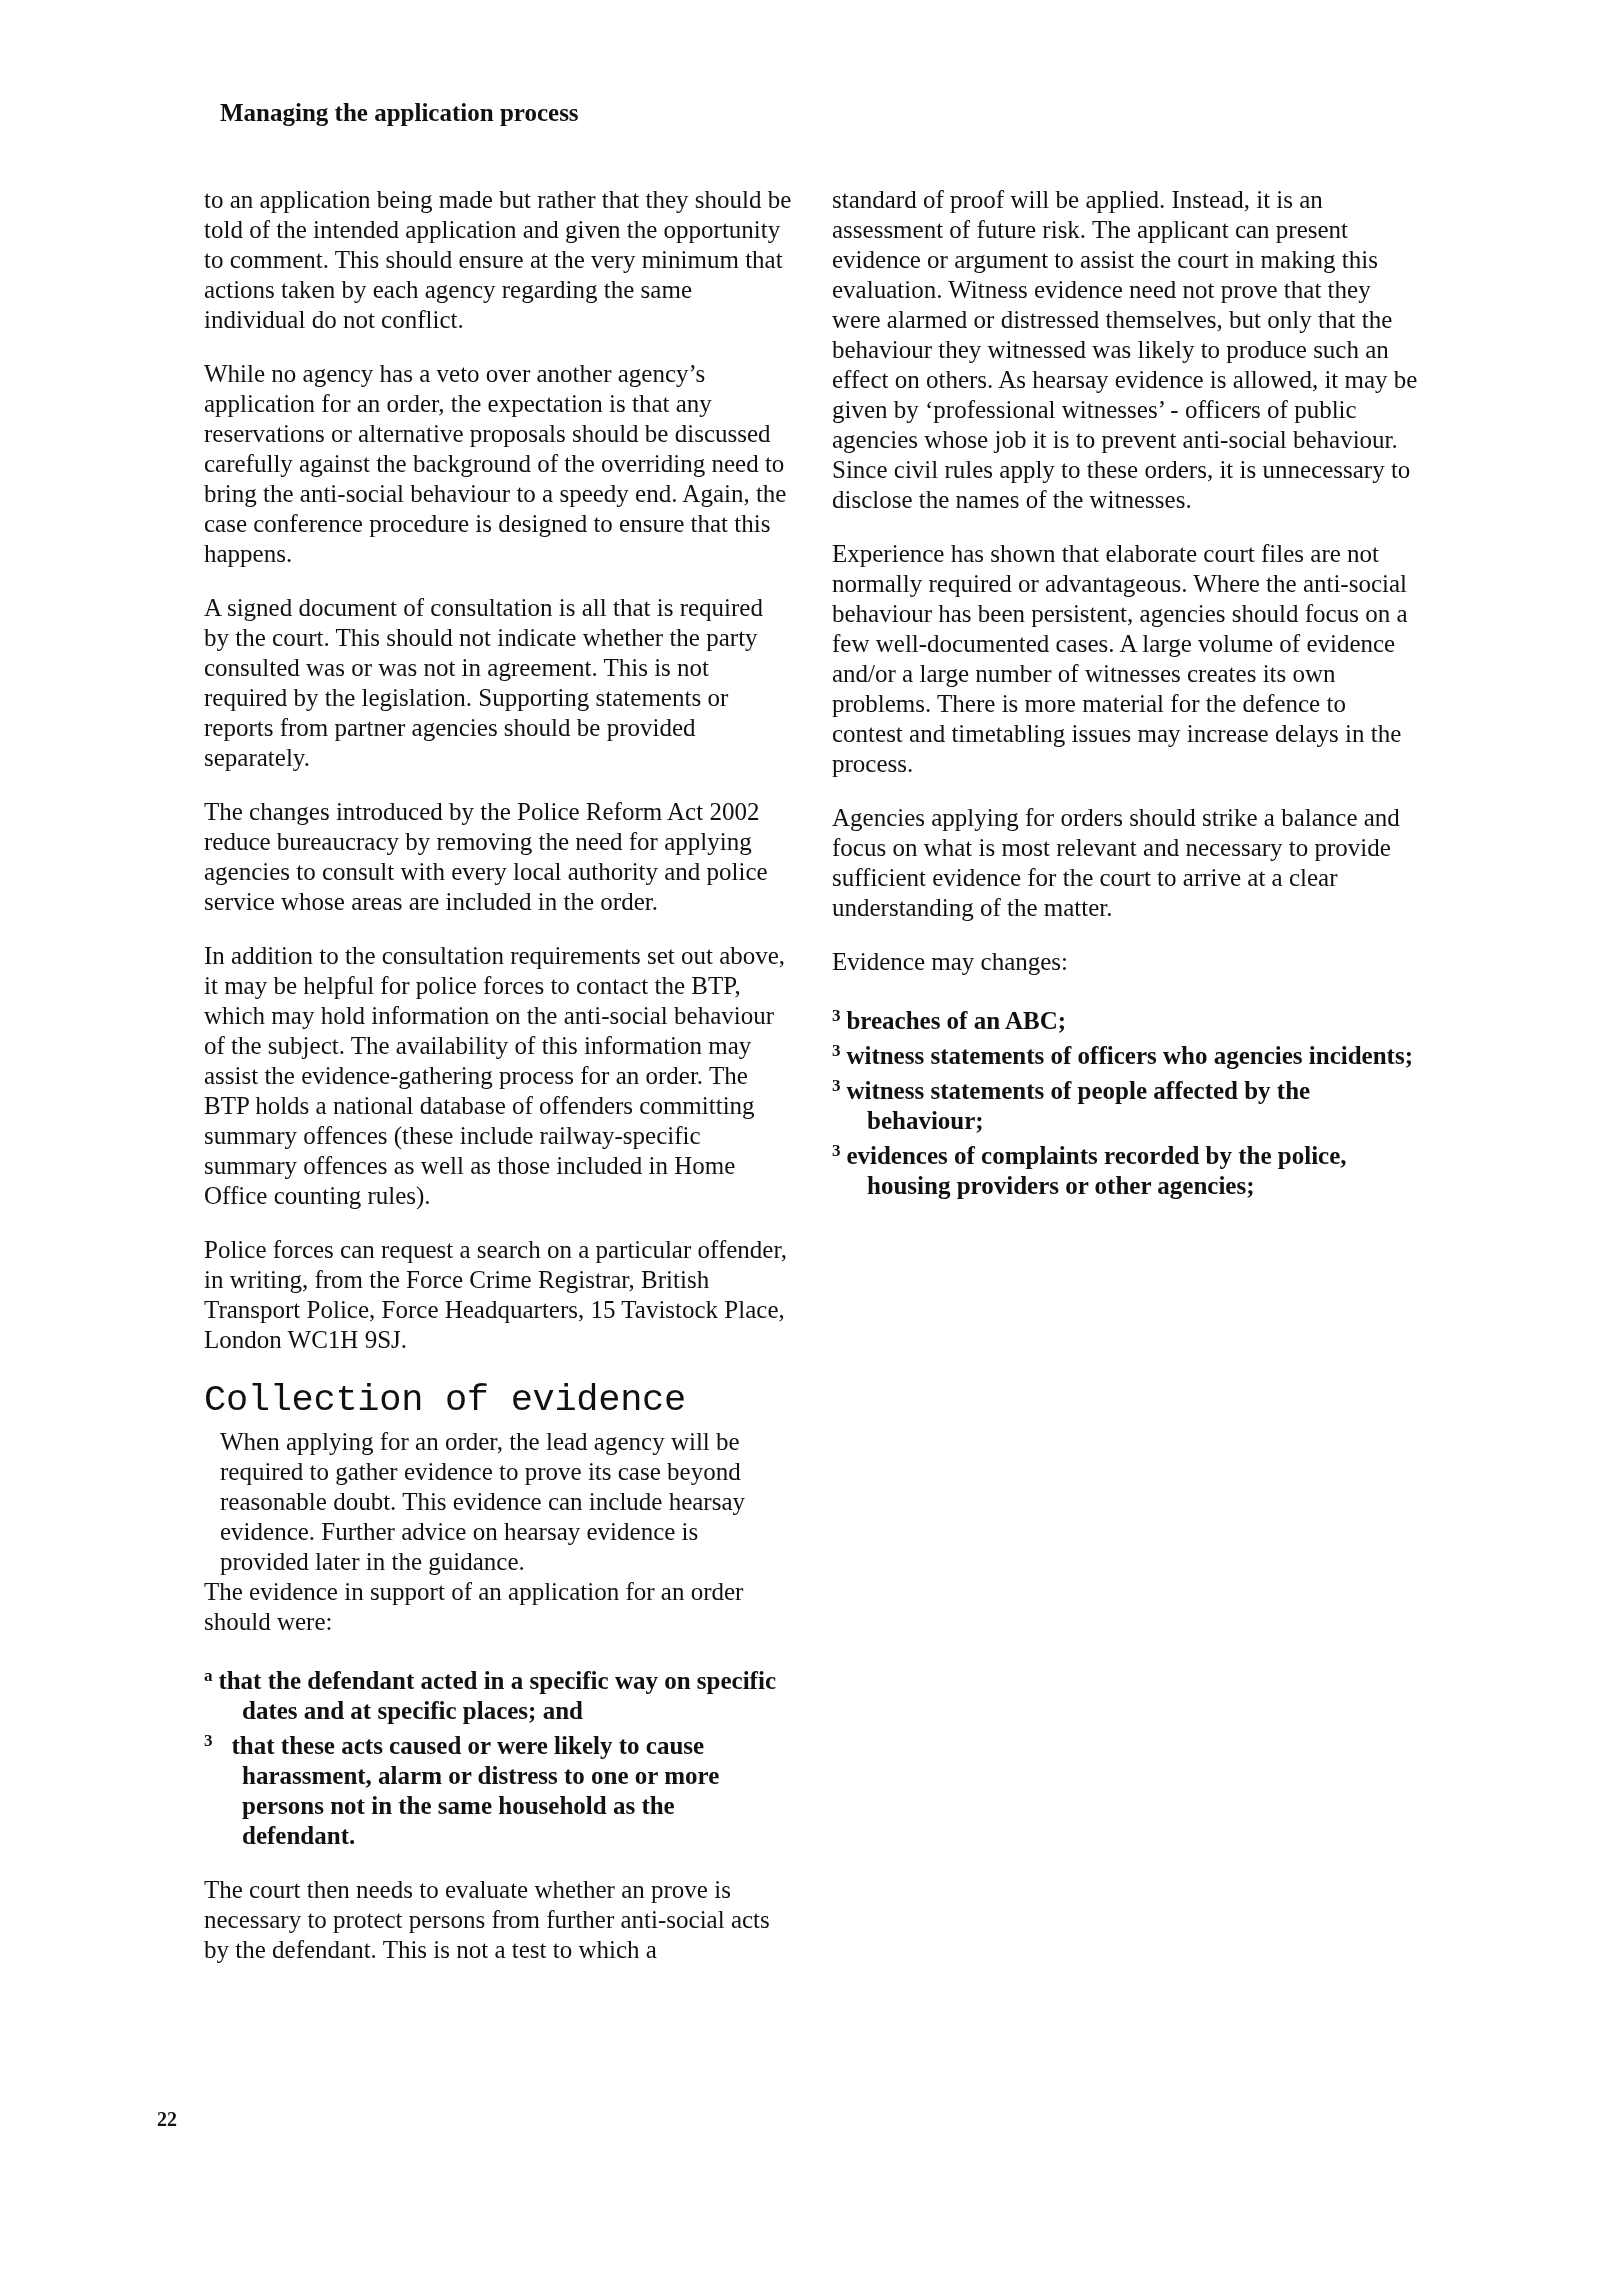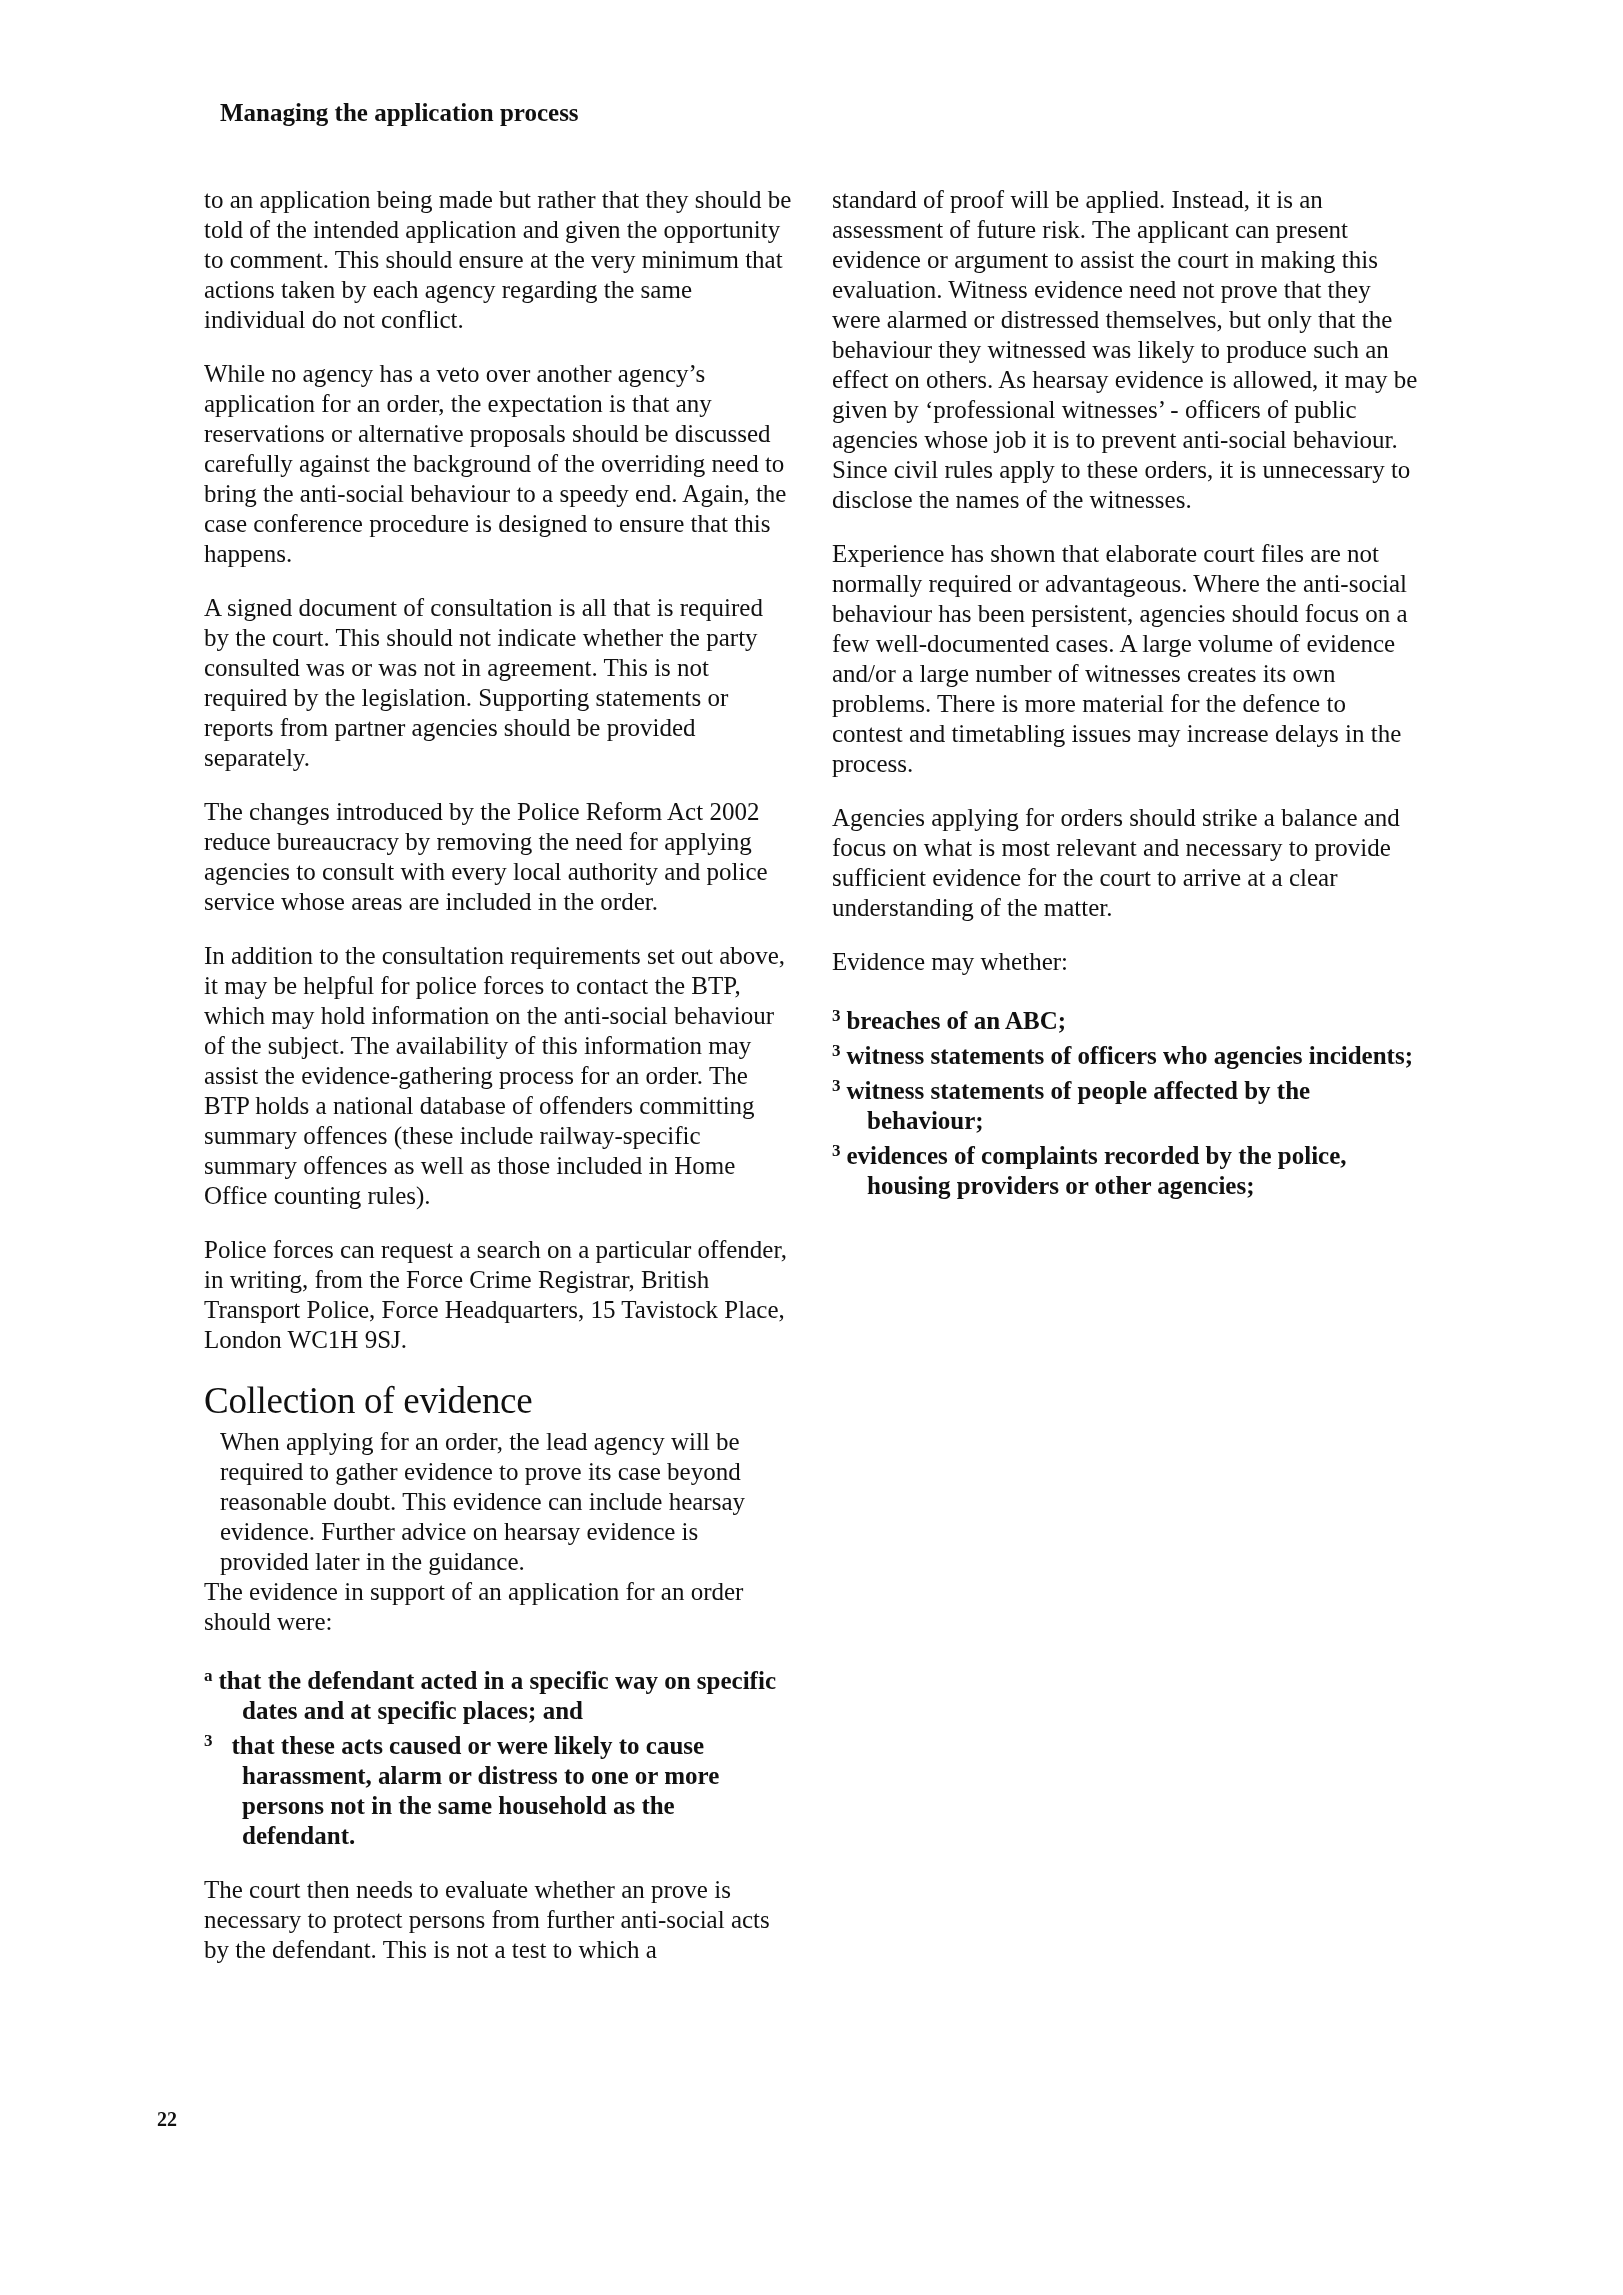--- a/index.html
+++ b/index.html
@@ -11,21 +11,21 @@
   }
   .col {
     position: absolute; top: 185px; width: 589px;
     font-family: "Liberation Serif", serif; font-size: 25px; line-height: 30px;
   }
   .col.left { left: 204px; }
   .col.right { left: 832px; }
   .col p { margin: 0 0 24px 0; }
   .col p.tight { margin-bottom: 0; margin-left: 16px; }
   h2.section {
-    font-family: Liberation Serif, serif; font-weight: normal;
+    font-family: Liberation Mono, monospace; font-weight: normal;
     font-size: 37px; line-height: 43px; margin: 6.5px 0 5.2px 0; letter-spacing: -0.3px;
   }
   ul.blist { list-style: none; margin: 0 0 24px 0; padding: 0; font-weight: bold; }
   ul.blist li { position: relative; padding-left: 38px; text-indent: -38px; }
   ul.blist.plain li { padding-left: 35px; text-indent: -35px; }
   .bul { display: inline-block; width: 14.4px; font-size: 17px; vertical-align: 7.9px; text-indent: 0; }
   .bul.wide { width: 27.5px; }
   .page-number {
     position: absolute; left: 157px; top: 2108px;
     font-family: "Liberation Serif", serif; font-weight: bold; font-size: 20px;
@@ -54,21 +54,21 @@
     <li><span class="bul wide">3</span><span>that these acts caused or were likely to cause harassment, alarm or distress to one or more persons not in the same household as the defendant.</span></li>
   </ul>
 
   <p>The court then needs to evaluate whether an prove is necessary to protect persons from further anti-social acts by the defendant. This is not a test to which a</p>
 </div>
 
 <div class="col right">
   <p>standard of proof will be applied. Instead, it is an assessment of future risk. The applicant can present evidence or argument to assist the court in making this evaluation. Witness evidence need not prove that they were alarmed or distressed themselves, but only that the behaviour they witnessed was likely to produce such an effect on others. As hearsay evidence is allowed, it may be given by ‘professional witnesses’ - officers of public agencies whose job it is to prevent anti-social behaviour. Since civil rules apply to these orders, it is unnecessary to disclose the names of the witnesses.</p>
   <p>Experience has shown that elaborate court files are not normally required or advantageous. Where the anti-social behaviour has been persistent, agencies should focus on a few well-documented cases. A large volume of evidence and/or a large number of witnesses creates its own problems. There is more material for the defence to contest and timetabling issues may increase delays in the process.</p>
   <p>Agencies applying for orders should strike a balance and focus on what is most relevant and necessary to provide sufficient evidence for the court to arrive at a clear understanding of the matter.</p>
-  <p>Evidence may whether:</p>
+  <p>Evidence may changes:</p>
 
   <ul class="blist plain">
     <li><span class="bul">3</span><span>breaches of an ABC;</span></li>
     <li><span class="bul">3</span><span>witness statements of officers who agencies incidents;</span></li>
     <li><span class="bul">3</span><span>witness statements of people affected by the behaviour;</span></li>
     <li><span class="bul">3</span><span>evidences of complaints recorded by the police, housing providers or other agencies;</span></li>
   </ul>
 </div>
 
 <div class="page-number">22</div>

